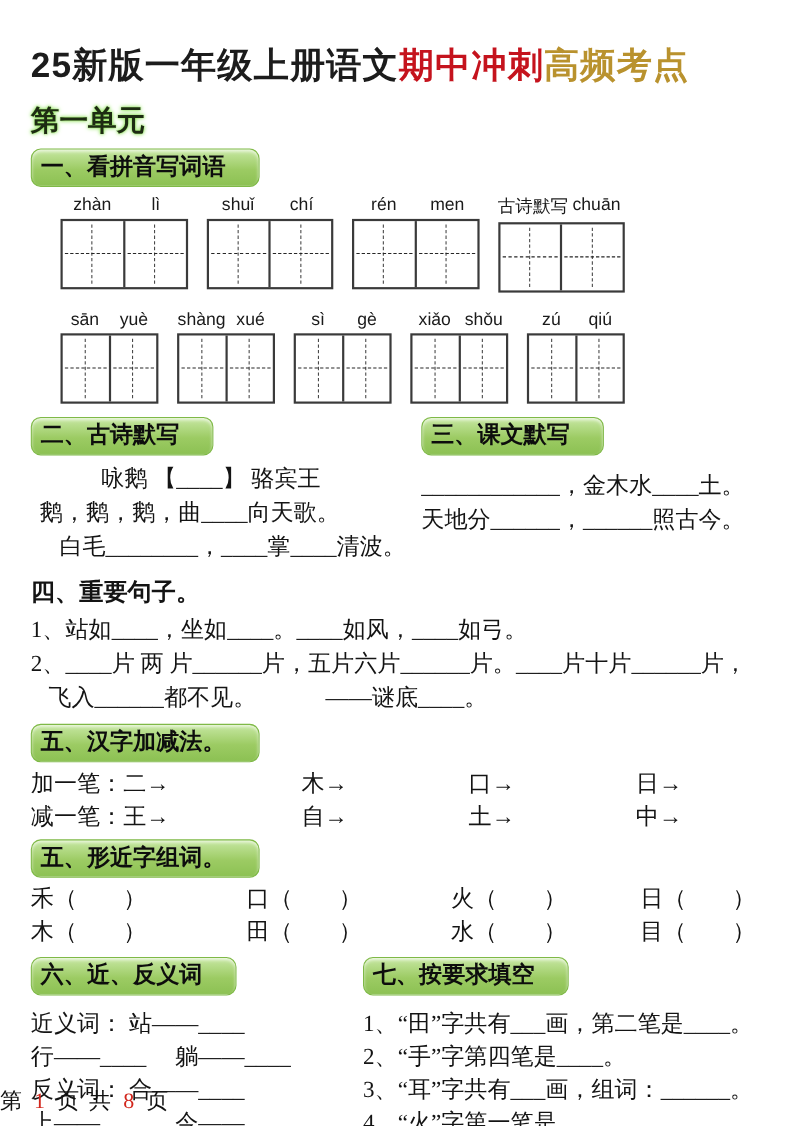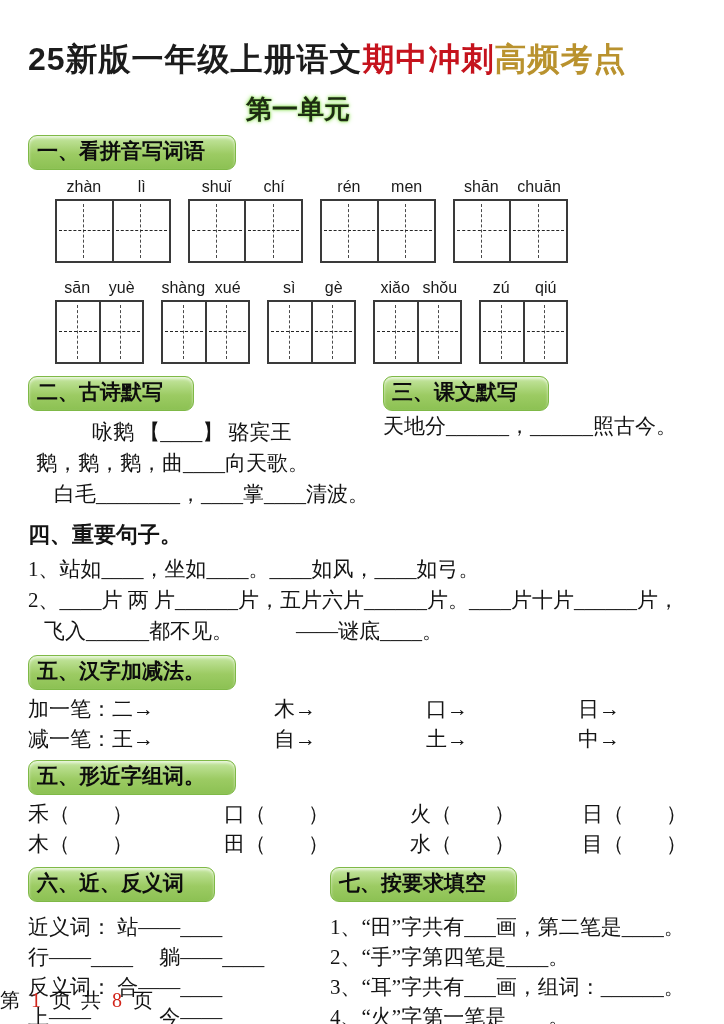--- a/index.html
+++ b/index.html
@@ -13,21 +13,21 @@
   
   .main-title{
     text-align:center;
     font-family:"Liberation Sans","DejaVu Sans",sans-serif;
     font-weight:900;font-size:32px;letter-spacing:1px;
     margin:0;padding-top:38px;color:#1c1c1c;white-space:nowrap;
   }
   .main-title .t-red{color:#c5131d;}
   .main-title .t-gold{color:#b9922e;}
   .unit-title{
-    text-align:center;font-size:26px;font-weight:700;margin:10px 0 8px;
+    font-size:26px;font-weight:700;margin:10px 0 8px;
     color:#1d2b12;
     text-shadow:0 0 3px #90e05e,0 0 5px #a5e878,0 0 1px #90e05e;
   }
 
   
   .banner{
     display:inline-block;
     background:linear-gradient(#c6e7a2,#9ccb63 55%,#8cc153);
     border:1px solid #7fb947;border-radius:9px;
     box-shadow:inset 0 2px 3px rgba(255,255,255,.65);
@@ -121,21 +121,21 @@
           <span>rén</span>
           <span>men</span>
         </div>
       <div class="pbox">
           <div class="pcell"></div>
           <div class="pcell"></div>
         </div>
     </div>
     <div class="pgroup">
       <div class="plabels">
-          <span>shān</span>
+          <span>古诗默写</span>
           <span>chuān</span>
         </div>
       <div class="pbox">
           <div class="pcell"></div>
           <div class="pcell"></div>
         </div>
     </div>
   </div>
 
   <div class="pgrid" style="margin-top:16px;">
@@ -194,20 +194,21 @@
   
   <div class="two-col sec23">
     <div class="col-a">
       <div class="banner">二、古诗默写</div>
       <div class="tline sec2-l1">咏鹅 【____】 骆宾王</div>
       <div class="tline sec2-l2">鹅，鹅，鹅，曲____向天歌。</div>
       <div class="tline sec2-l3">白毛________，____掌____清波。</div>
     </div>
     <div class="col-b">
       <div class="banner">三、课文默写</div>
+      <div class="tline sec3-l1">____________，金木水____土。</div>
       <div class="tline">天地分______，______照古今。</div>
     </div>
   </div>
 
   
   <div class="sec4">
     <div class="sec4-title">四、重要句子。</div>
     <div class="tline">1、站如____，坐如____。____如风，____如弓。</div>
     <div class="tline">2、____片 两 片______片，五片六片______片。____片十片______片，</div>
     <div class="tline sec4-l3">飞入______都不见。　　　——谜底____。</div>

